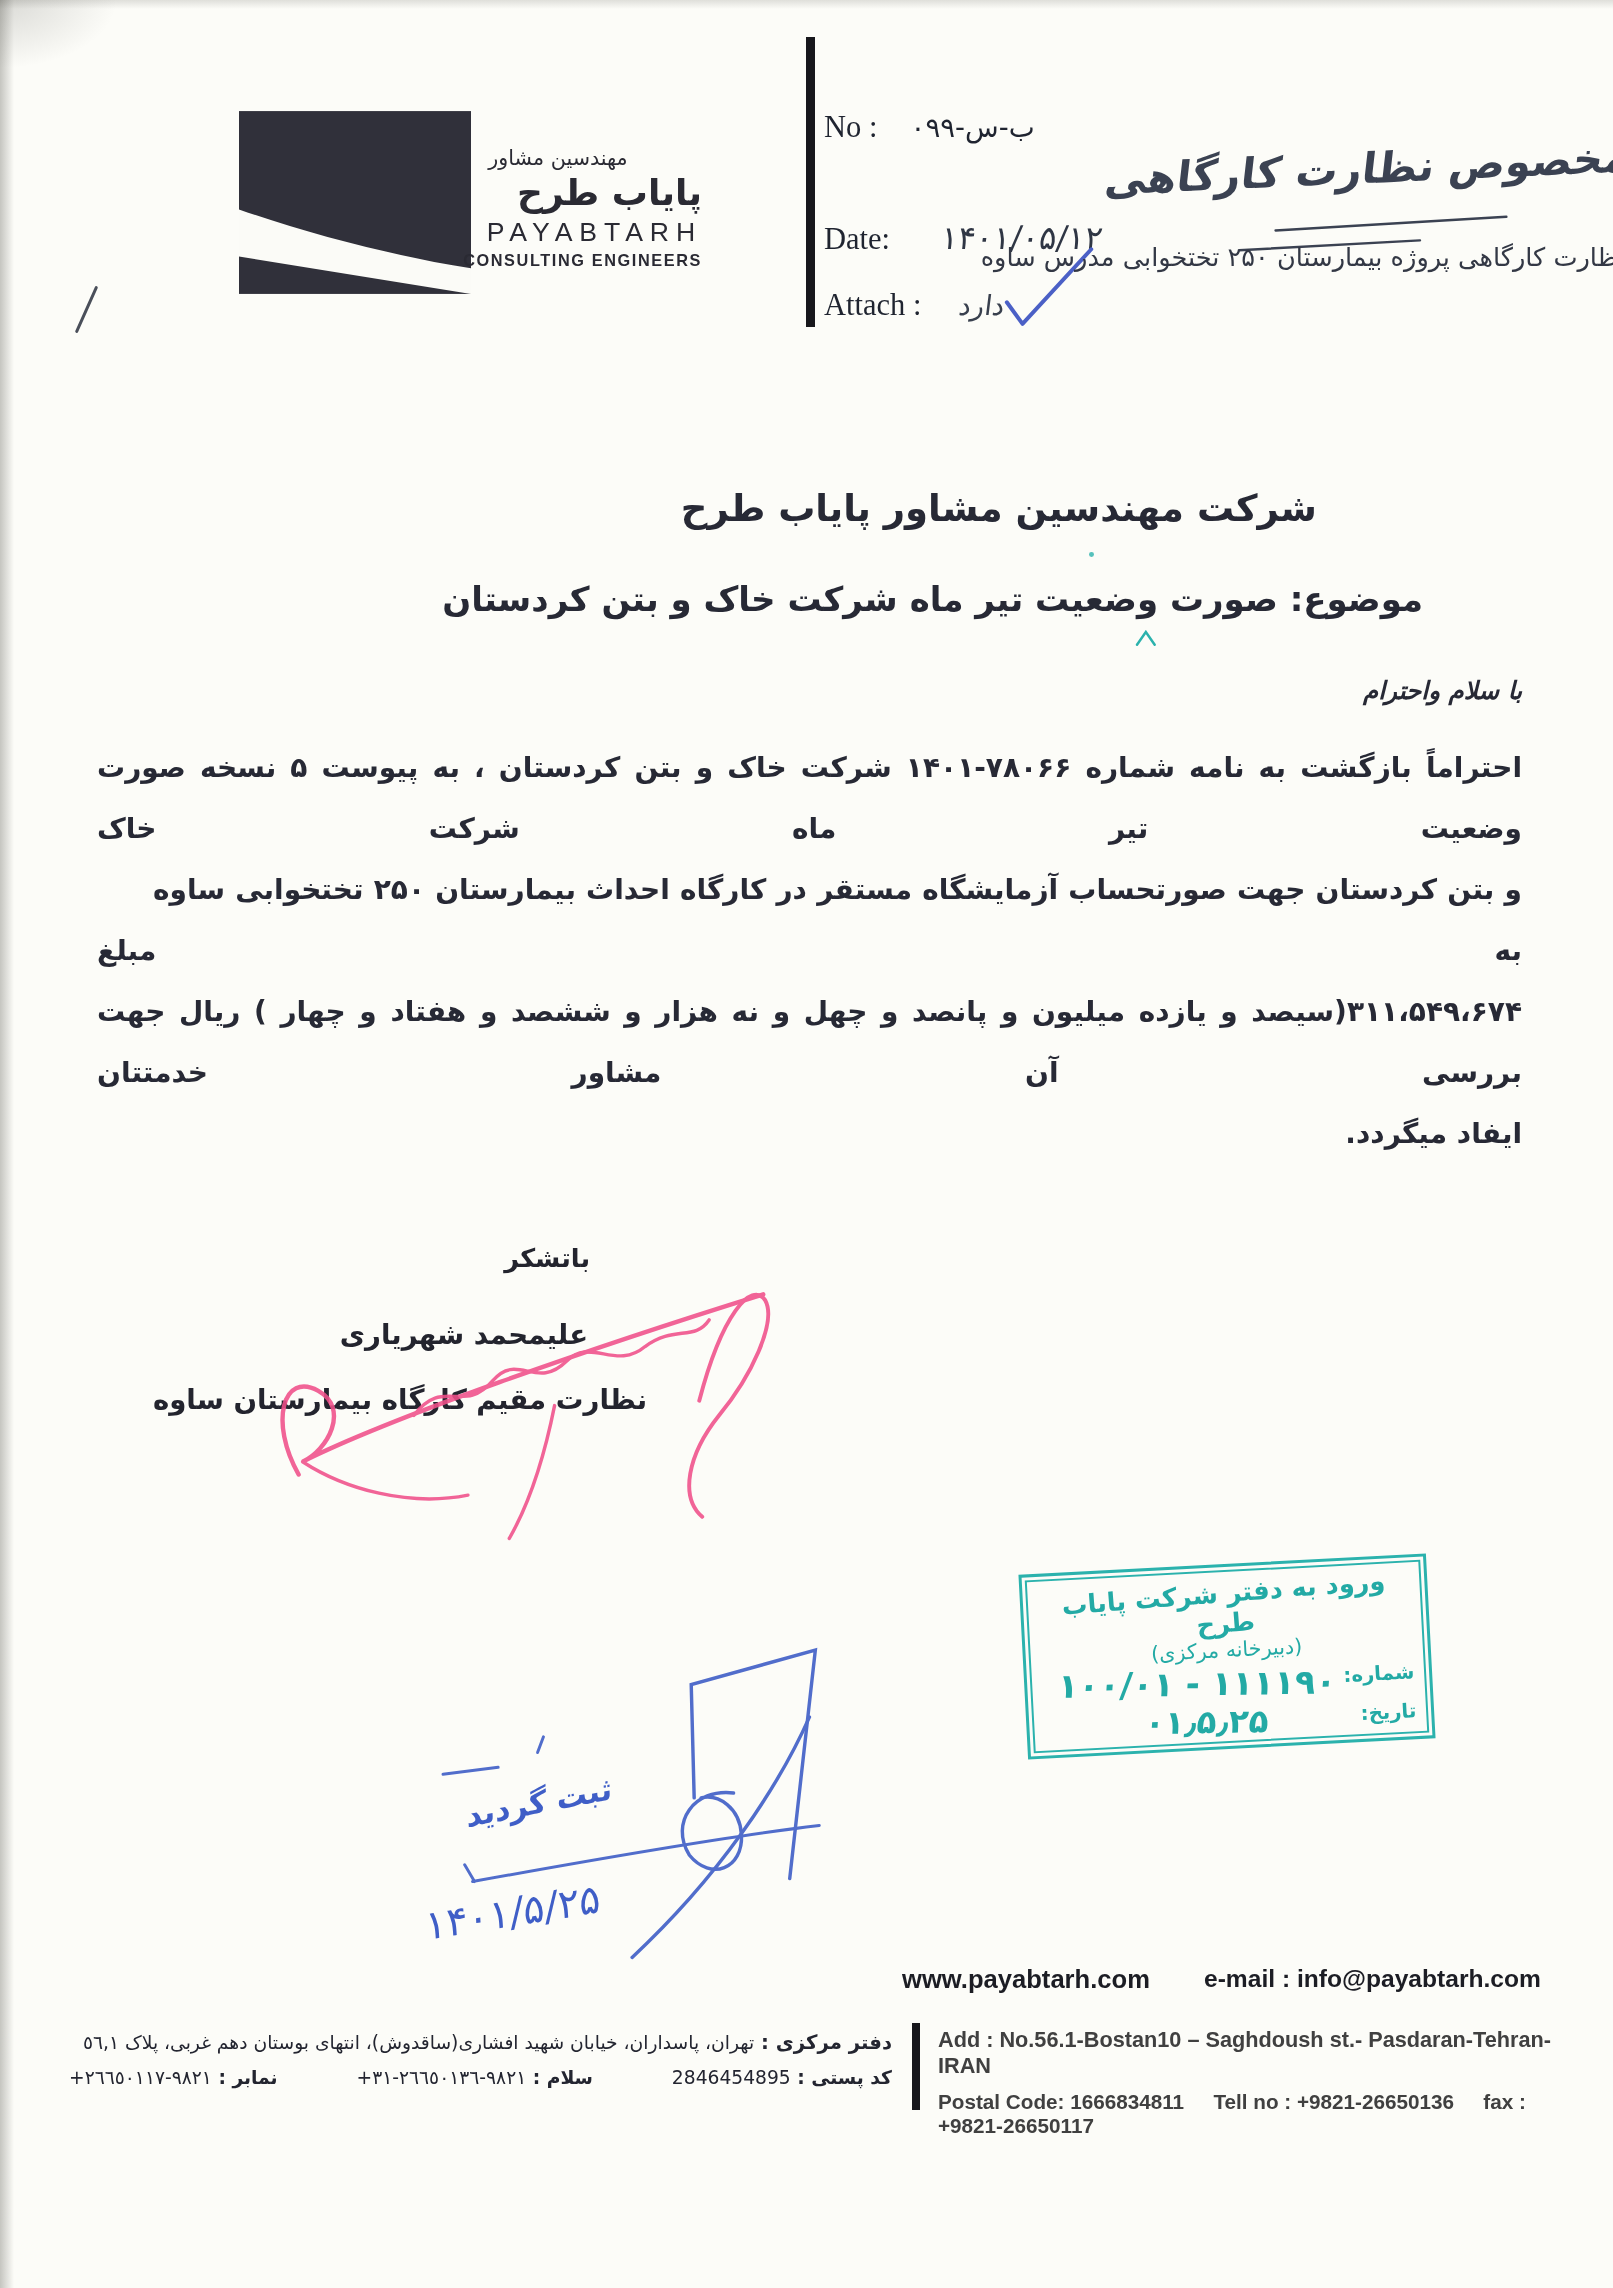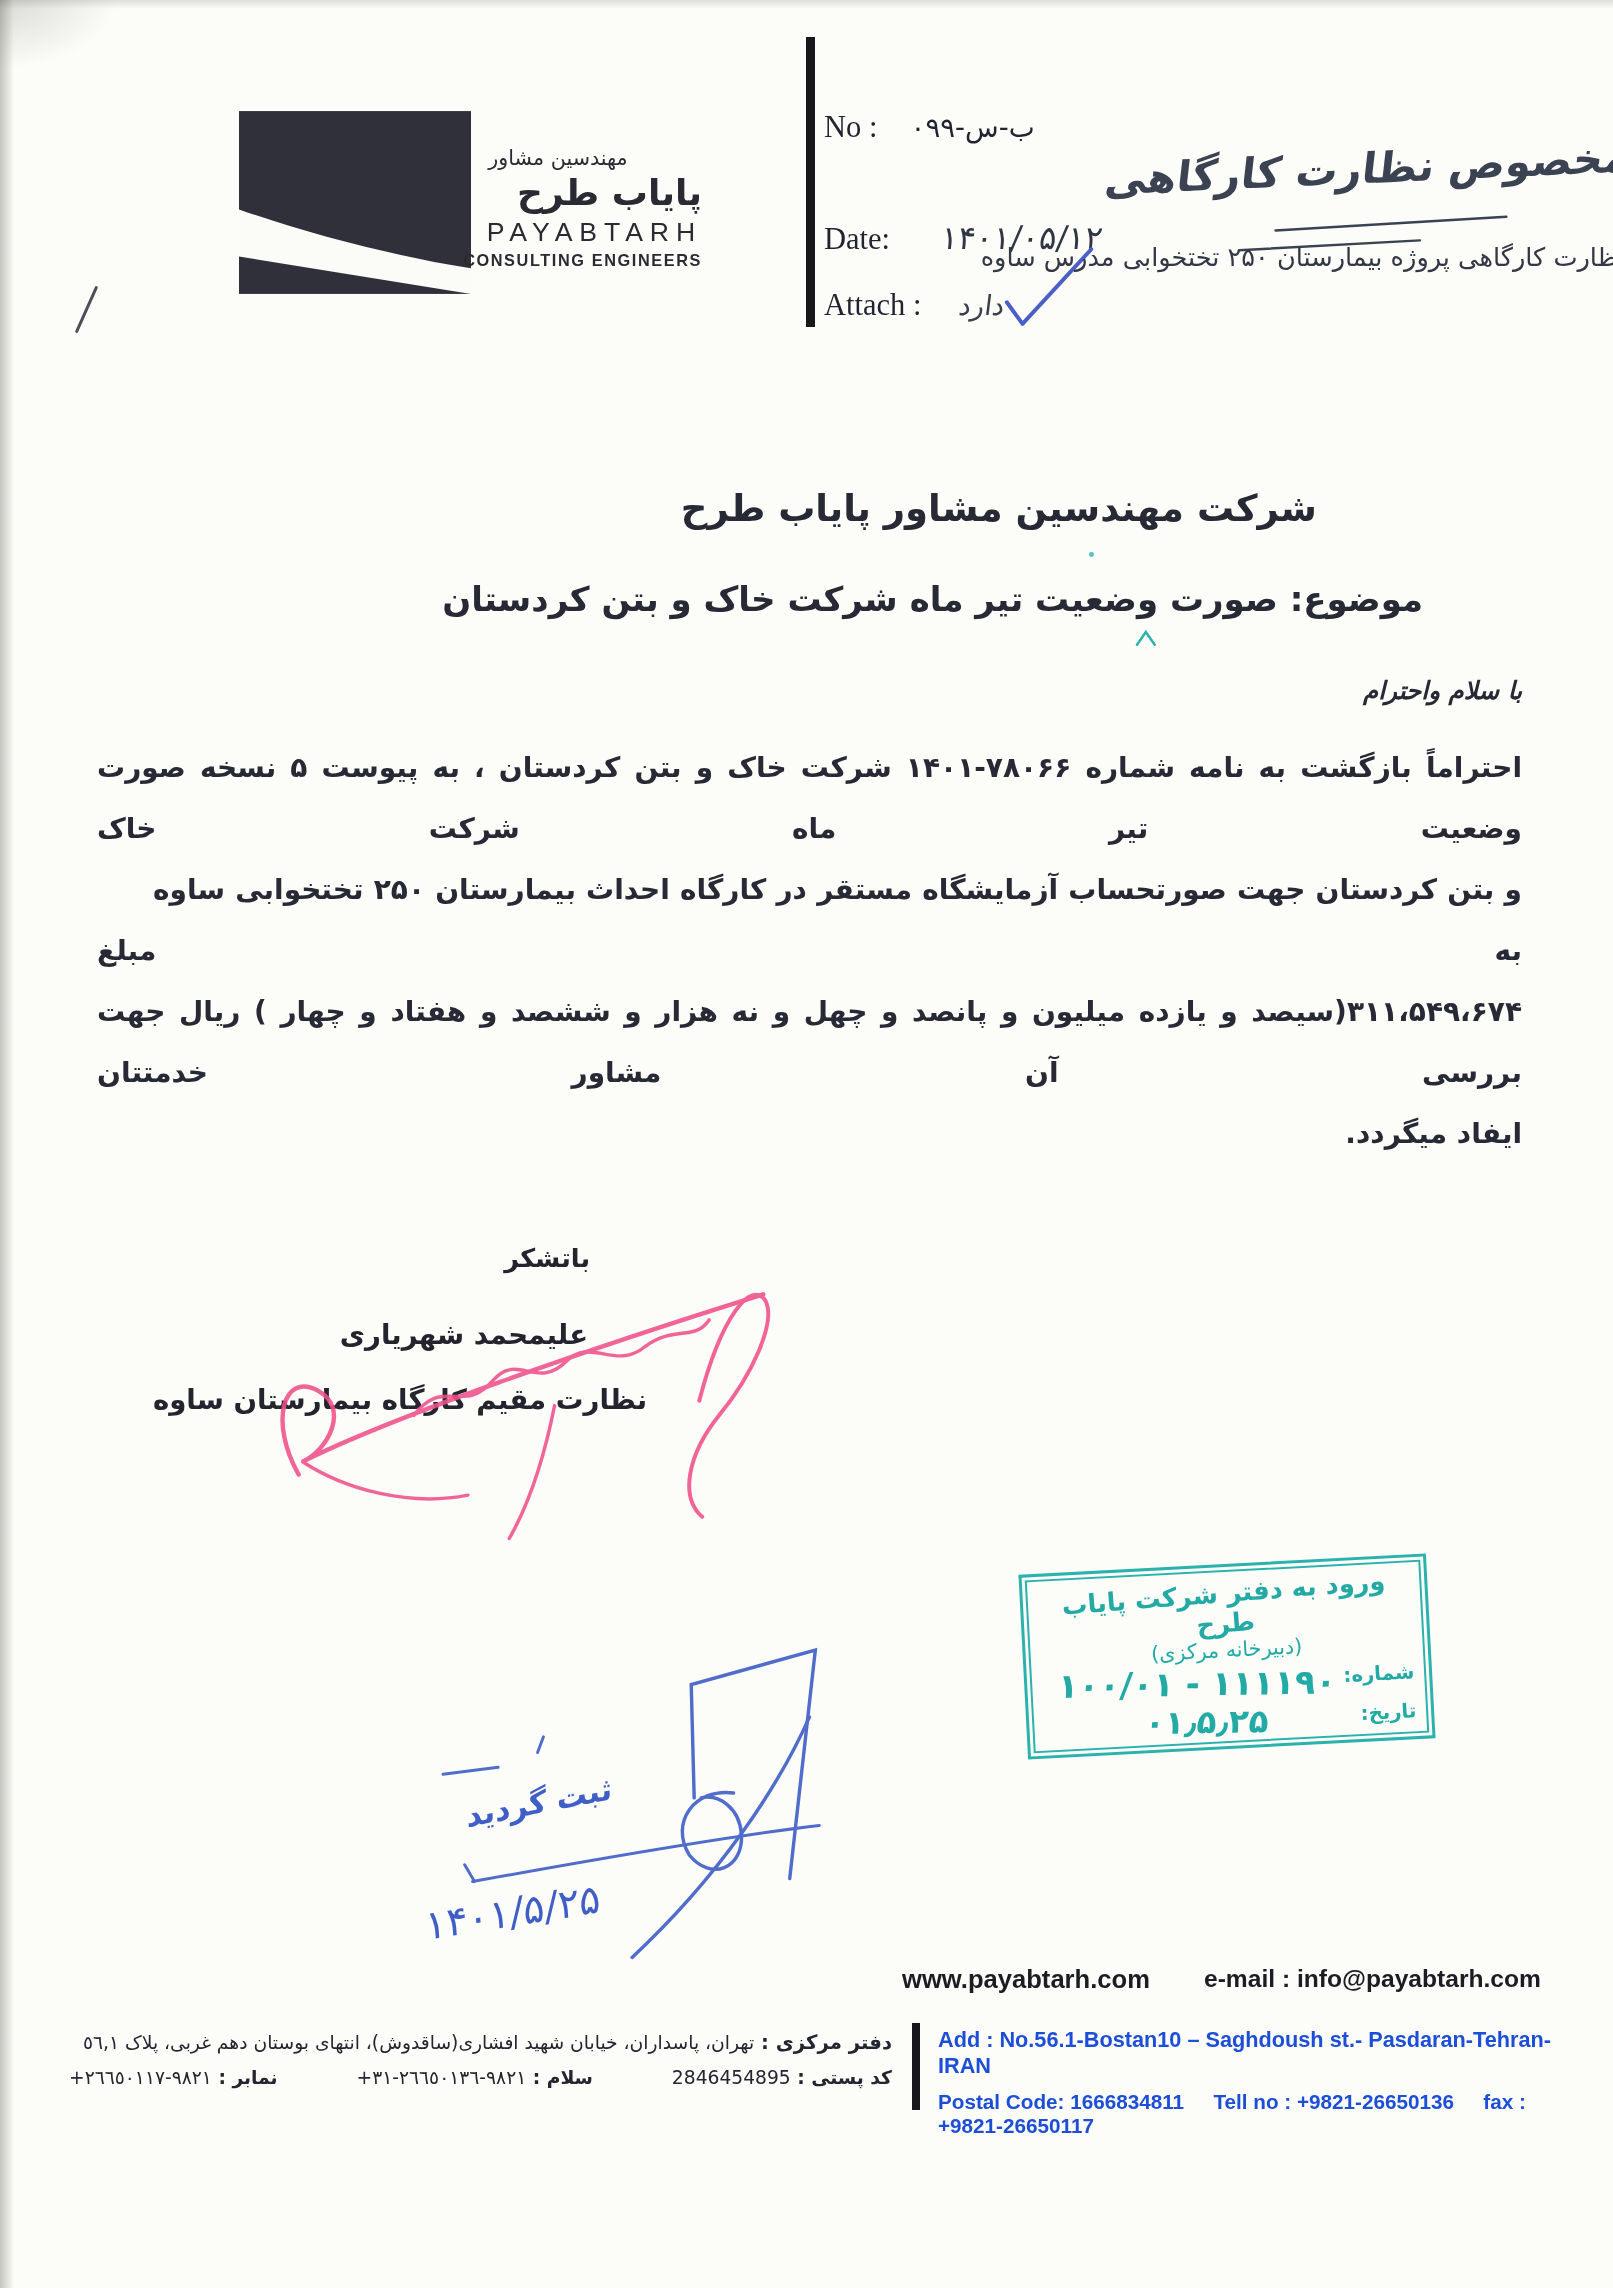--- a/index.html
+++ b/index.html
@@ -61,21 +61,21 @@
   #stamp-date-value{font-size:32.5px;letter-spacing:3.9px;}
 
   
   #reg-note{left:465px;top:1785px;font-size:30.5px;color:#3f5ec7;transform:rotate(-11deg) skewX(-8deg);font-weight:600;}
   #reg-date{left:424px;top:1889px;font-size:40px;color:#3f5ec7;transform:rotate(-9deg) skewX(-6deg);letter-spacing:3px;}
 
   
   #footer-website{left:902px;top:1965px;font-size:25.6px;font-weight:700;color:#1c1d24;}
   #footer-email{left:1204px;top:1965px;font-size:24.6px;font-weight:700;color:#1c1d24;}
   #footer-divider{left:912px;top:2023px;width:7.9px;height:87px;background:#17171c;}
-  #footer-en{left:938px;top:2027px;width:650px;color:#1d4ed8;}
+  #footer-en{left:938px;top:2027px;width:650px;color:#404040;}
   #footer-en-line1{font-size:21.7px;font-weight:600;}
   #footer-en-line2{font-size:20.7px;font-weight:600;margin-top:10.8px;}
   #footer-en-line2 span{margin-right:23.6px;}
   #footer-fa{left:69px;top:2031px;width:823px;color:#232530;}
   #footer-fa-line1{font-size:18.7px;text-align:right;}
   #footer-fa-line1 b{font-size:19.7px;}
   #footer-fa-line2{display:flex;direction:rtl;justify-content:space-between;font-size:18.7px;margin-top:12.8px;}
   .num-ltr{direction:ltr;unicode-bidi:isolate;display:inline-block;}
 
   #pen-slash{left:85px;top:284px;width:3px;height:51px;background:#4a4f5a;transform:rotate(24deg);border-radius:2px;}

